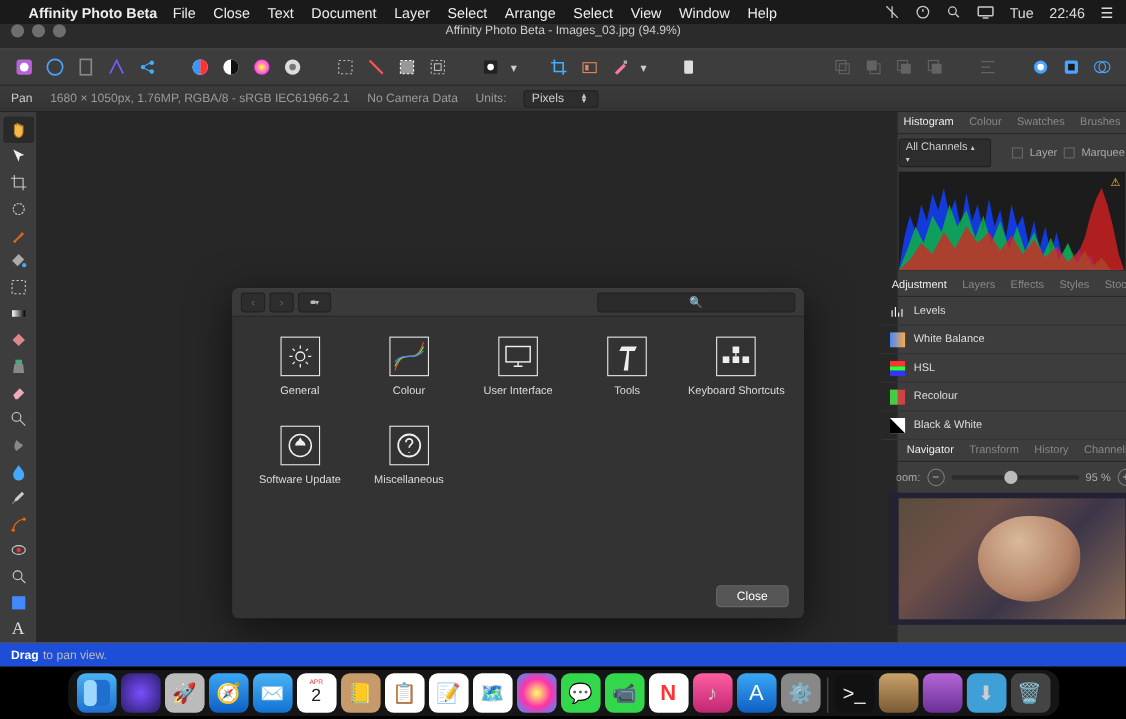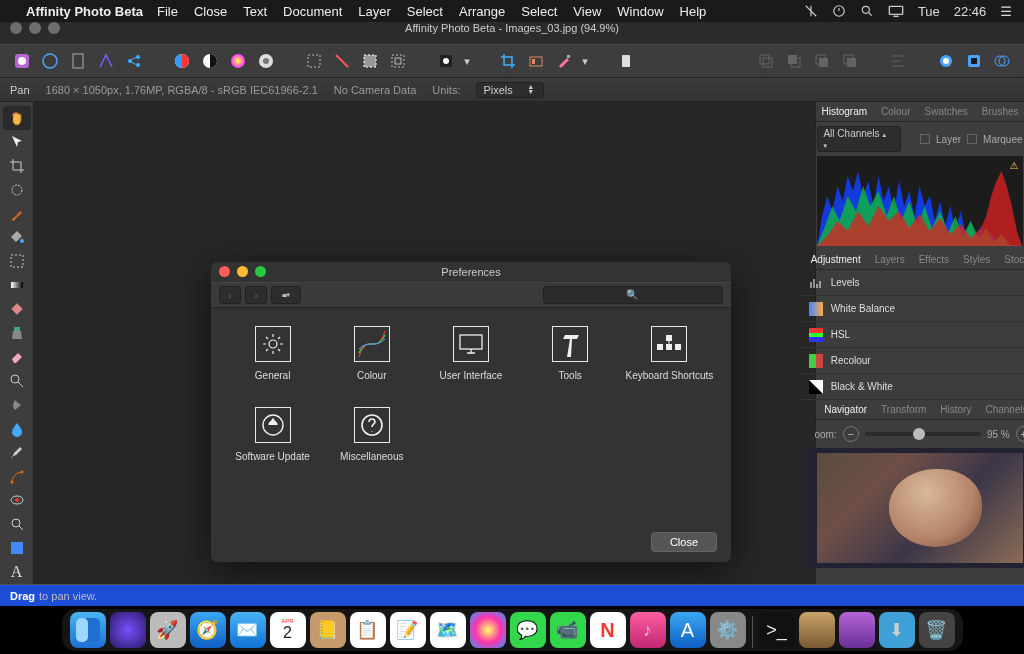--- a/index.html
+++ b/index.html
@@ -449,28 +449,20 @@
         </svg>
       </div>
     <div class="tool">
         <span style="font-family:serif;font-size:16px;color:#ddd">A</span>
       </div>
   </div>
 
   <div class="canvas">
 
     <div class="prefs">
-      <div class="prefs-title">
-        <div class="traf">
-          <div class="t r"></div>
-          <div class="t y"></div>
-          <div class="t g"></div>
-        </div>
-        <span>Preferences</span>
-      </div>
       <div class="prefs-tool">
         <div class="nav-btn">‹</div>
         <div class="nav-btn">›</div>
         <div class="grid-btn">
             <span style="letter-spacing:-3px">▪▪▪</span>
             <span style="font-size:7px">▾</span>
           </div>
         <div class="search">
             <span class="mag">🔍</span>
           </div>

